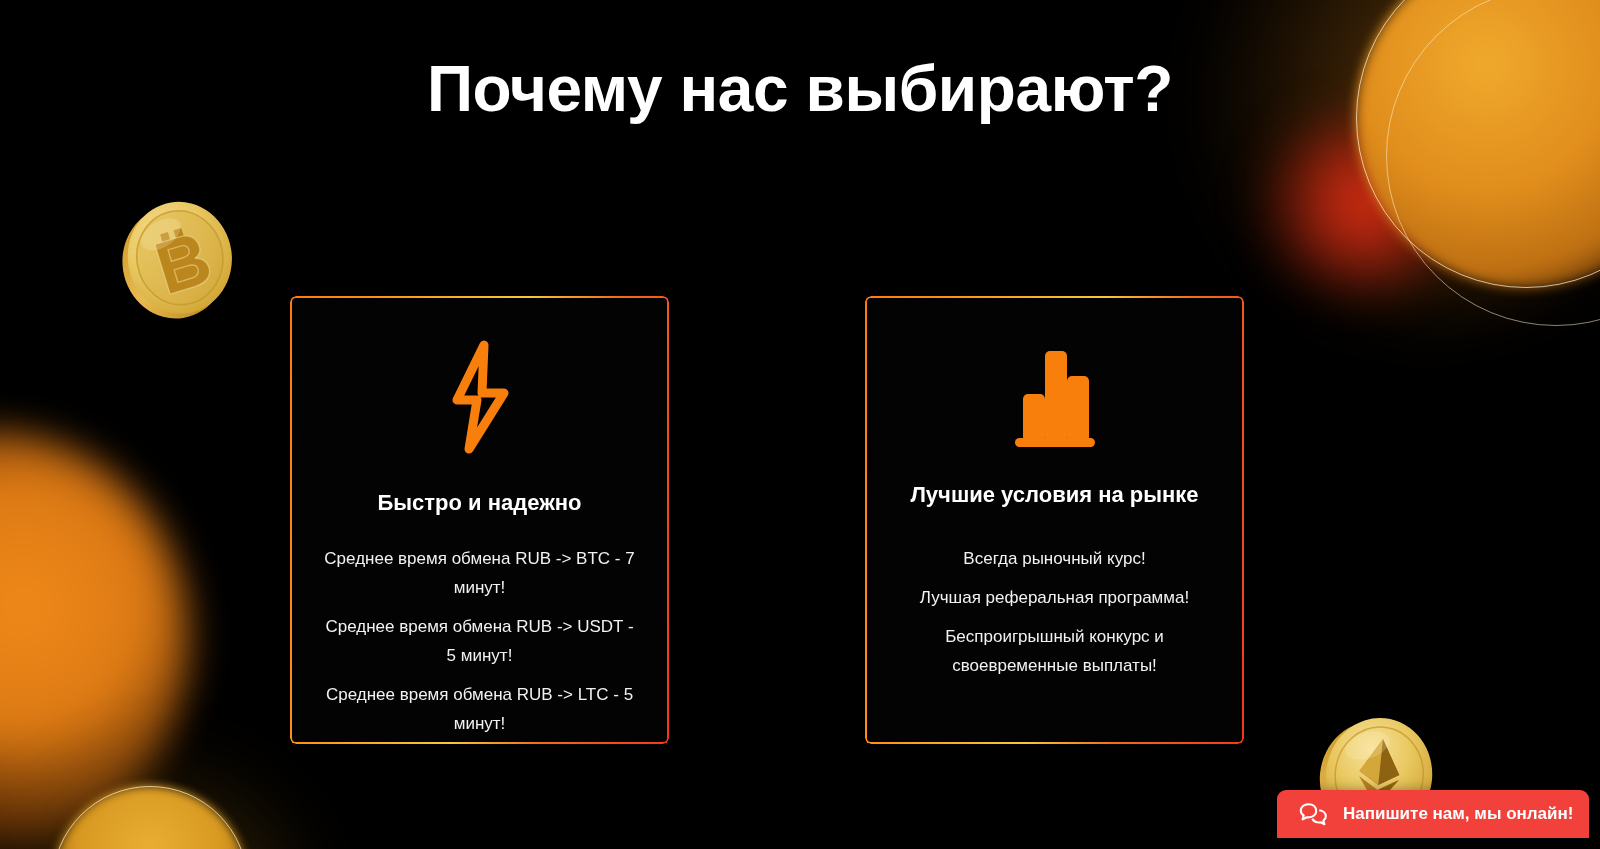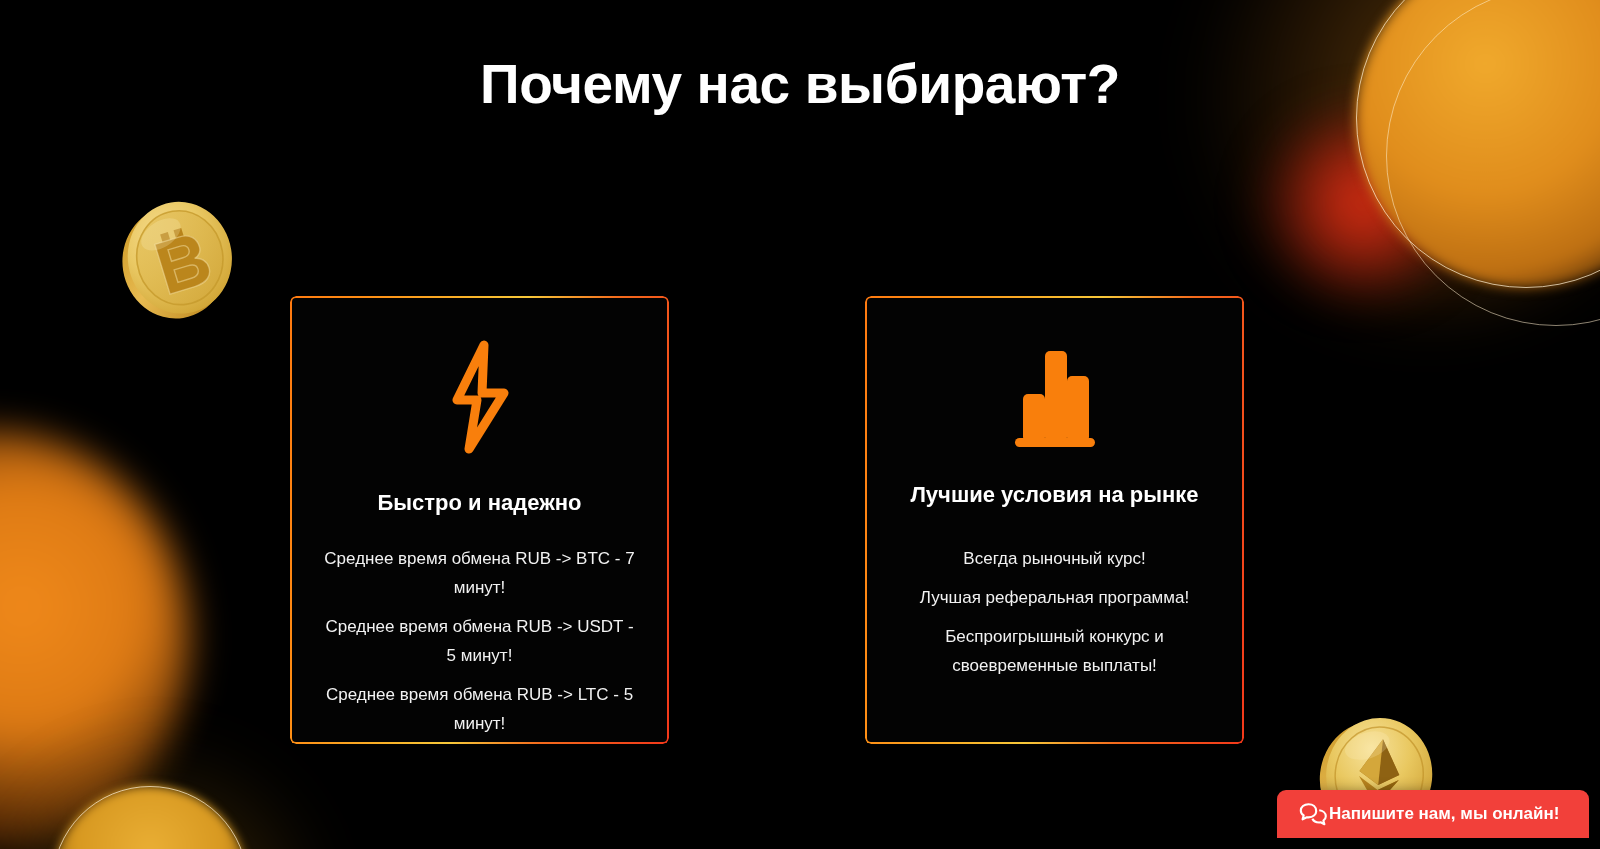--- a/index.html
+++ b/index.html
@@ -96,21 +96,21 @@
   .coin-btc { left: 117px; top: 196px; width: 122px; height: 126px; transform: rotate(-9deg); }
   .coin-eth { left: 1317px; top: 713px; width: 124px; height: 128px; transform: rotate(6deg); }
 
   .coin svg { display: block; width: 100%; height: 100%; }
 
   
   .page-title {
     position: absolute;
     left: 0; right: 0; top: 54px;
     text-align: center;
-    font-size: 55px;
+    font-size: 64px;
     line-height: 1.12;
     font-weight: 700;
     letter-spacing: -0.4px;
     color: #ffffff;
   }
 
   
   .cards {
     position: absolute;
     left: 290px;
@@ -182,20 +182,21 @@
   .chat-widget {
     position: absolute;
     left: 1277px;
     top: 790px;
     width: 312px;
     height: 48px;
     background: #f2403a;
     border-radius: 9px 9px 0 0;
     display: flex;
     align-items: center;
+    gap: 14px;
     padding: 0 22px;
     box-shadow: 0 2px 14px rgba(0,0,0,0.45);
     cursor: pointer;
   }
   .chat-widget__icon { flex: 0 0 auto; display: flex; align-items: center; }
   .chat-widget__text {
     font-size: 17px;
     font-weight: 700;
     color: #ffffff;
     white-space: nowrap;

